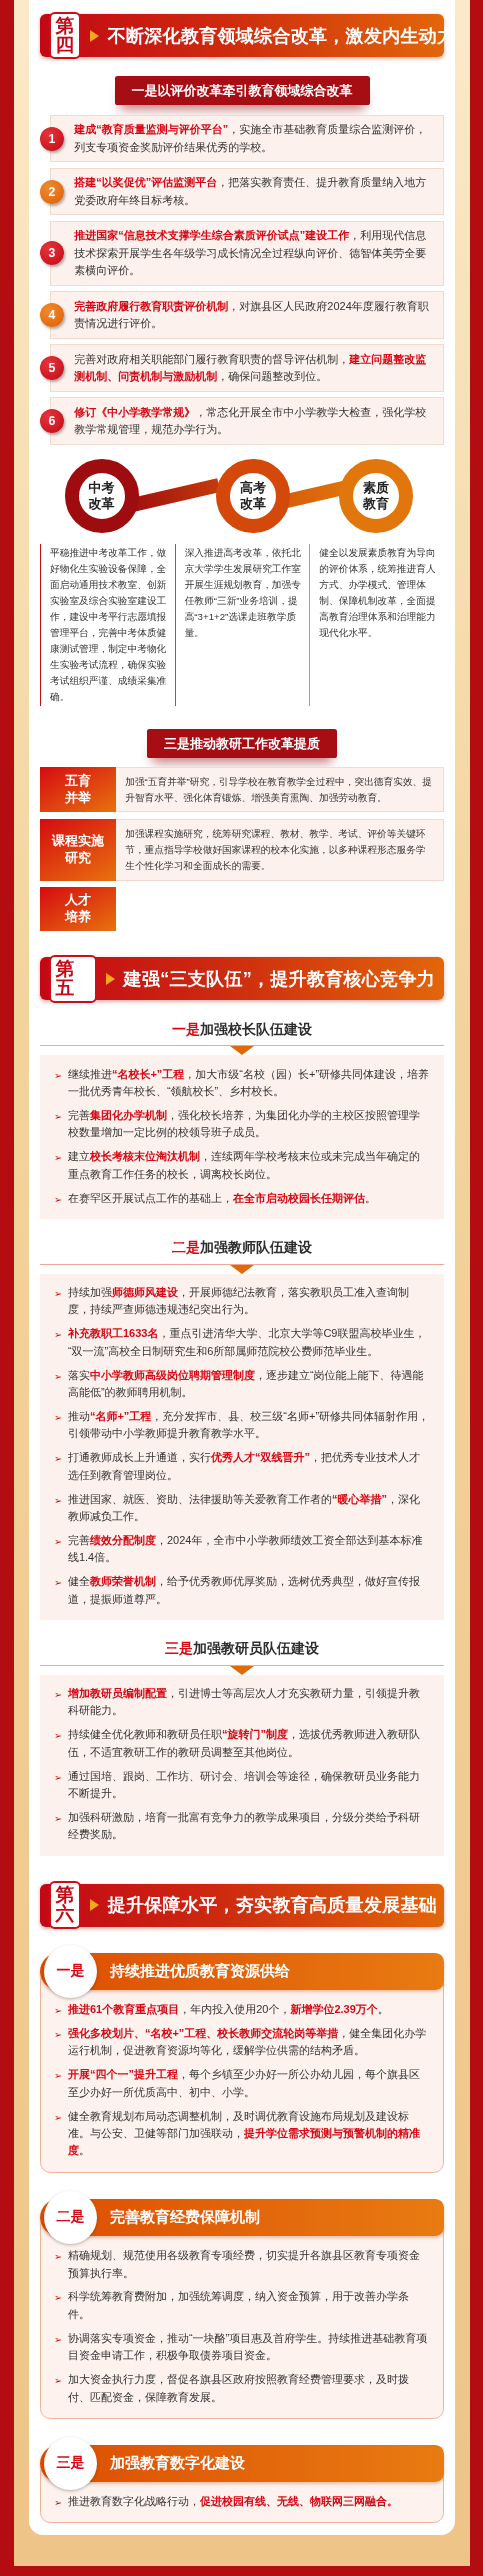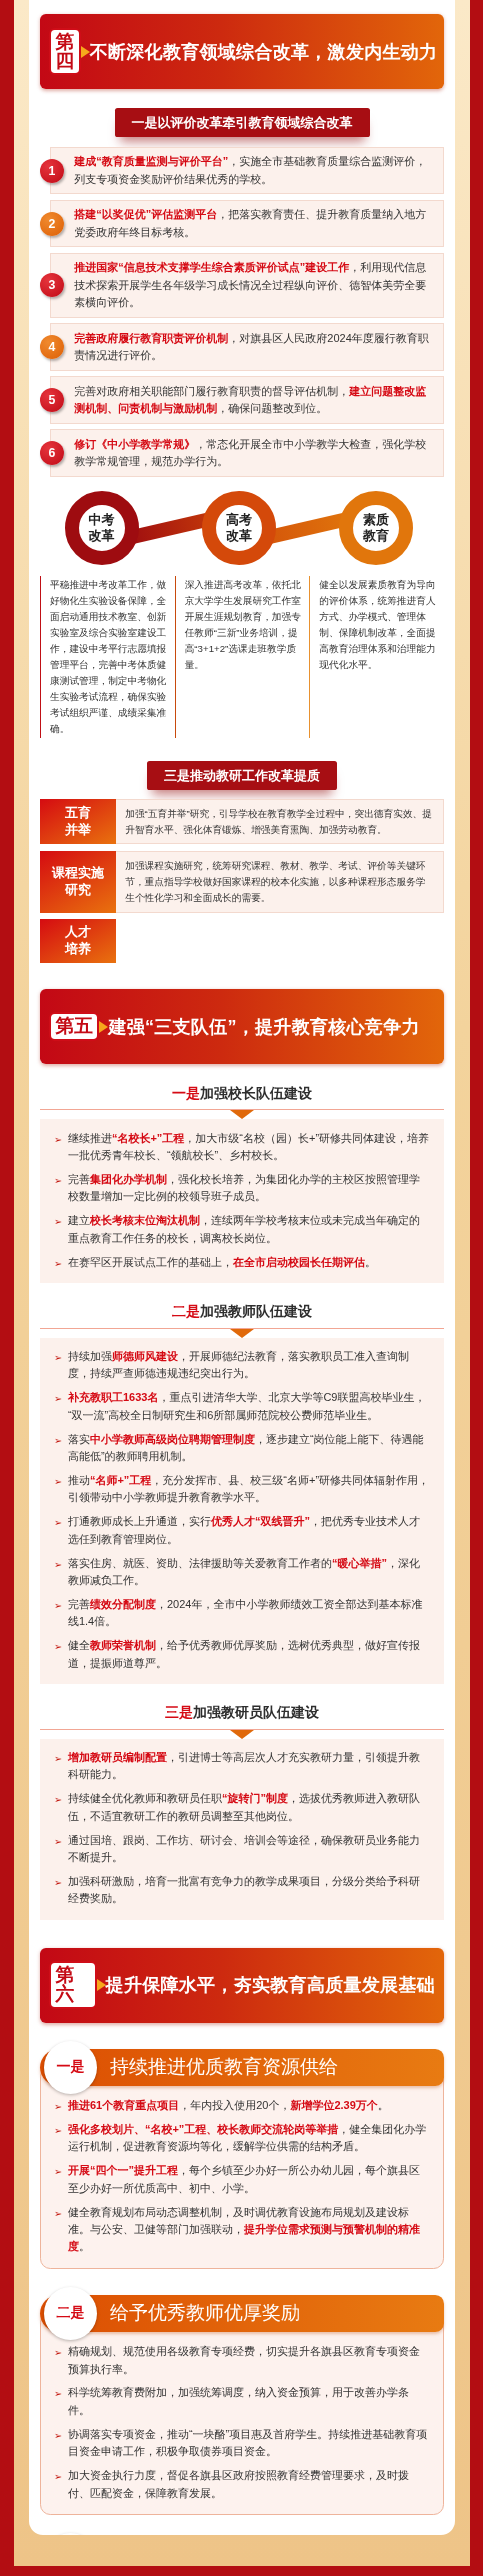--- a/index.html
+++ b/index.html
@@ -10,21 +10,21 @@
     -webkit-font-smoothing:antialiased;
   }
   .cream-band{position:absolute;top:0;left:14px;right:14px;bottom:9.7px;
     background:linear-gradient(180deg,#fbe9c8 0%,#f3d39c 40%,#eec488 100%);}
   .card{position:absolute;top:0;left:29px;right:29px;bottom:41px;background:#ffffff;
     border-radius:0 0 14px 14px;}
   .bottom-band{position:absolute;left:0;right:0;bottom:0;height:9.7px;background:#b30d12;}
   .content{position:absolute;top:0;left:29px;right:29px;bottom:41px;padding:0 11px;overflow:hidden;}
 
   
-  .hdr{display:flex;align-items:center;height:43px;border-radius:5.8px;padding:16px 9px;
+  .hdr{display:flex;align-items:center;gap:9px;height:43px;border-radius:5.8px;padding:0 9px;
     background:linear-gradient(90deg,#c30815 0%,#cd2a0f 45%,#e2660a 100%);
     box-shadow:0 1.9px 3.9px rgba(170,30,10,.35);}
   .hdr .numbox{background:#fff;border:2.6px solid #cf0d18;border-radius:5.8px;color:#c40a15;
     font-weight:900;font-size:18.7px;line-height:1;padding:3.2px 4.5px;}
   .hdr .tri{width:0;height:0;border-left:9.7px solid #f6a81c;border-top:6.5px solid transparent;border-bottom:6.5px solid transparent;}
   .hdr .t{color:#fff;font-weight:900;font-size:18px;letter-spacing:0.3px;white-space:nowrap;}
 
   
   .redbanner{margin:19.4px auto 0;width:fit-content;background:#a70e13;color:#fff;font-weight:700;
     font-size:13px;padding:5.2px 17px;border-radius:2.6px;
@@ -42,21 +42,21 @@
     font-size:11px;line-height:17.4px;color:#333;}
 
   .red{color:#d50a14;font-weight:700;}
 
   
   .circles{position:relative;height:75px;margin-top:14px;}
   .circ{position:absolute;top:0;width:74px;height:74px;border-radius:50%;box-sizing:border-box;background:#fff;
     display:flex;flex-direction:column;align-items:center;justify-content:center;
     font-weight:800;font-size:13px;color:#222;line-height:1.2;z-index:2;text-align:center;}
   .c1{border:14px solid #9e0c10;left:24.5px;}
-  .c2{border:14px solid #d4490a;left:162px;}
+  .c2{border:14px solid #d4490a;left:176px;}
   .c3{border:14px solid #e1760c;left:299px;}
   .rib{position:absolute;height:14px;top:30px;z-index:1;}
   .rib1{left:83px;width:97px;background:linear-gradient(90deg,#9e0c10,#c43a0a);transform:rotate(-13deg);}
   .rib2{left:220px;width:97px;background:linear-gradient(90deg,#d4550a,#e1760c);transform:rotate(-13deg);}
 
   
   .cols{display:flex;margin-top:10.3px;}
   .col{flex:1;padding:1.3px 6.5px 1.3px 9px;font-size:9.7px;line-height:16px;color:#333;border-left:1.3px solid;}
   .col.b1{border-color:#c00f15;}
   .col.b2{border-color:#c84a0c;}
@@ -82,21 +82,21 @@
   .bullet .bu{flex:none;color:#c2170e;font-size:9.7px;transform:translateY(1.3px);}
 
   
   .sub6{margin-top:26px;}
   .pill{position:relative;height:37px;border-radius:22px 10.3px 10.3px 22px;z-index:2;
     background:linear-gradient(90deg,#dc4e02,#e87b12);display:flex;align-items:center;
     box-shadow:0 1.9px 3.2px rgba(190,70,0,.3);}
   .pill .tag{flex:none;width:53px;height:53px;border-radius:50%;background:#fff;color:#d50a14;
     font-weight:900;font-size:14px;display:flex;align-items:center;justify-content:center;
     margin-left:3.9px;margin-right:13px;box-shadow:0 1.3px 3.2px rgba(0,0,0,.25);}
-  .pill .pt{color:#fff;font-weight:400;font-size:19px;}
+  .pill .pt{color:#fff;font-weight:700;font-size:15px;}
   .panel6{background:#fdf2ee;border:0.6px solid #eeb49b;border-radius:10.3px;margin-top:-19.4px;
     padding:30px 13px 5.2px;position:relative;z-index:1;}
 </style>
 </head>
 <body>
 
 <div class="cream-band"></div>
 <div class="card"></div>
 
 <div class="content">
@@ -239,21 +239,21 @@
           <div class="bullet">
     <span class="bu">➢</span>
     <span class="bt"><span>推动</span><span class="red">“名师+”工程</span><span>，充分发挥市、县、校三级“名师+”研修共同体辐射作用，引领带动中小学教师提升教育教学水平。</span></span>
   </div>
           <div class="bullet">
     <span class="bu">➢</span>
     <span class="bt"><span>打通教师成长上升通道，实行</span><span class="red">优秀人才“双线晋升”</span><span>，把优秀专业技术人才选任到教育管理岗位。</span></span>
   </div>
           <div class="bullet">
     <span class="bu">➢</span>
-    <span class="bt"><span>落实住房、就医、资助、法律援助等关爱教育工作者的</span><span class="red">“暖心举措”</span><span>，深化教师减负工作。</span></span>
+    <span class="bt"><span>推进国家、就医、资助、法律援助等关爱教育工作者的</span><span class="red">“暖心举措”</span><span>，深化教师减负工作。</span></span>
   </div>
           <div class="bullet">
     <span class="bu">➢</span>
     <span class="bt"><span>完善</span><span class="red">绩效分配制度</span><span>，2024年，全市中小学教师绩效工资全部达到基本标准线1.4倍。</span></span>
   </div>
           <div class="bullet">
     <span class="bu">➢</span>
     <span class="bt"><span>健全</span><span class="red">教师荣誉机制</span><span>，给予优秀教师优厚奖励，选树优秀典型，做好宣传报道，提振师道尊严。</span></span>
   </div>
         </div>
@@ -313,21 +313,21 @@
   </div>
           <div class="bullet">
     <span class="bu">➢</span>
     <span class="bt"><span>健全教育规划布局动态调整机制，及时调优教育设施布局规划及建设标准。与公安、卫健等部门加强联动，</span><span class="red">提升学位需求预测与预警机制的精准度</span><span>。</span></span>
   </div>
         </div>
   </div>
       <div class="sub6">
     <div class="pill">
       <span class="tag">二是</span>
-      <span class="pt">给予优秀教师优厚奖励</span>
+      <span class="pt">完善教育经费保障机制</span>
     </div>
     <div class="panel6 blist">
           <div class="bullet">
     <span class="bu">➢</span>
     <span class="bt"><span>精确规划、规范使用各级教育专项经费，切实提升各旗县区教育专项资金预算执行率。</span></span>
   </div>
           <div class="bullet">
     <span class="bu">➢</span>
     <span class="bt"><span>科学统筹教育费附加，加强统筹调度，纳入资金预算，用于改善办学条件。</span></span>
   </div>

